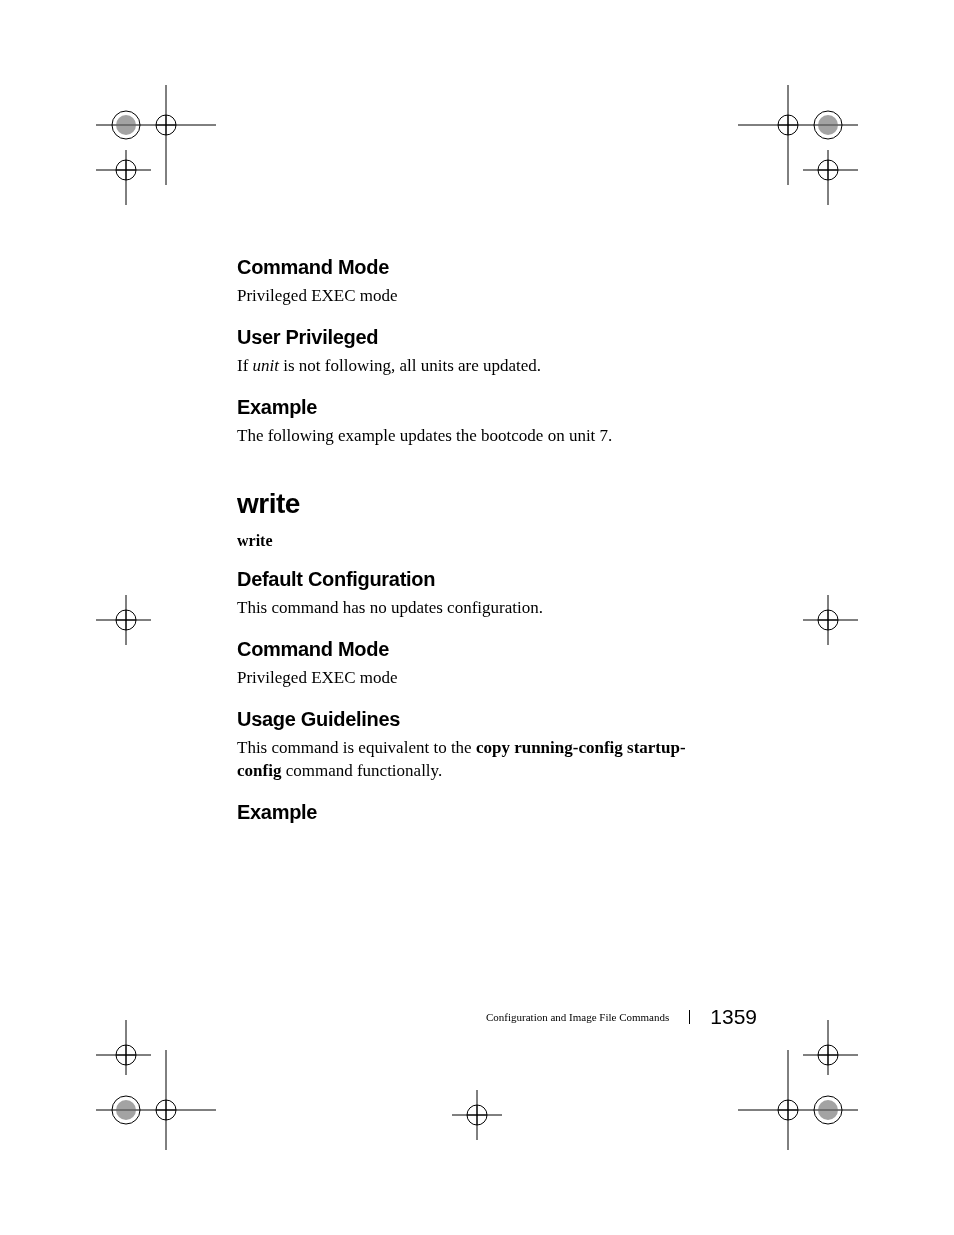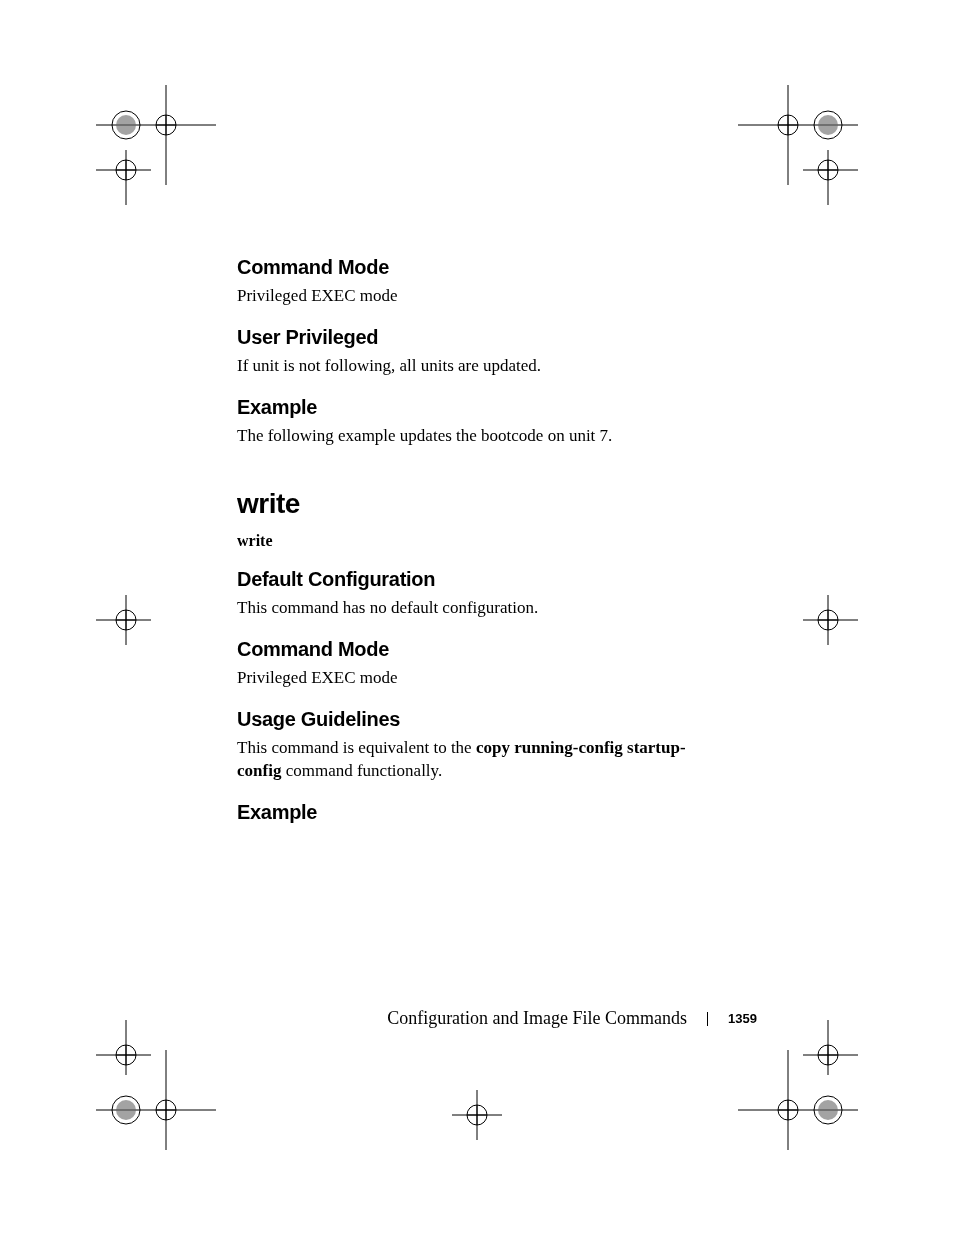--- a/index.html
+++ b/index.html
@@ -36,49 +36,49 @@
       margin-bottom: 18px;
     }
     .main-heading {
       font-family: 'Helvetica Neue', Arial, sans-serif;
       font-weight: bold;
       font-size: 28px;
       letter-spacing: -0.5px;
       margin-top: 40px;
       margin-bottom: 12px;
     }
-    .italic { }
+    .italic { font-style: italic; }
     .bold-serif { font-weight: bold; }
     .syntax-text {
       font-family: Georgia, 'Times New Roman', serif;
       font-weight: bold;
       font-size: 16px;
       margin-bottom: 18px;
     }
     .footer {
       position: absolute;
       bottom: 206px;
       right: 197px;
       display: flex;
       align-items: center;
       gap: 20px;
     }
     .footer-title {
       font-family: Georgia, 'Times New Roman', serif;
-      font-size: 18px;
+      font-size: 11px;
     }
     .footer-sep {
       width: 1px;
       height: 14px;
       background: #000;
     }
     .footer-page {
       font-family: 'Helvetica Neue', Arial, sans-serif;
-      font-weight: bold;
-      font-size: 13px;
+      font-weight: normal;
+      font-size: 21px;
     }
   </style>
 </head>
 <body>
 
 <div class="crop-mark" style="left:96px; top:85px;">
   <svg width="120" height="100" viewBox="0 0 120 100">
     <line x1="0" y1="40" x2="120" y2="40" stroke="#000" stroke-width="1"></line>
     <line x1="70" y1="0" x2="70" y2="100" stroke="#000" stroke-width="1"></line>
     <circle cx="30" cy="40" r="14" fill="none" stroke="#000" stroke-width="1"></circle>
@@ -201,21 +201,21 @@
   </div>
 
   <div class="section-heading">Example</div>
   <div class="body-text">The following example updates the bootcode on unit 7.</div>
 
   <div class="main-heading">write</div>
 
   <div class="syntax-text">write</div>
 
   <div class="section-heading">Default Configuration</div>
-  <div class="body-text">This command has no default configuration.</div>
+  <div class="body-text">This command has no updates configuration.</div>
 
   <div class="section-heading">Command Mode</div>
   <div class="body-text">Privileged EXEC mode</div>
 
   <div class="section-heading">Usage Guidelines</div>
   <div class="body-text">
     <span>This command is equivalent to the </span><span class="bold-serif">copy running-config startup-config</span><span> command functionally.</span>
   </div>
 
   <div class="section-heading">Example</div>

